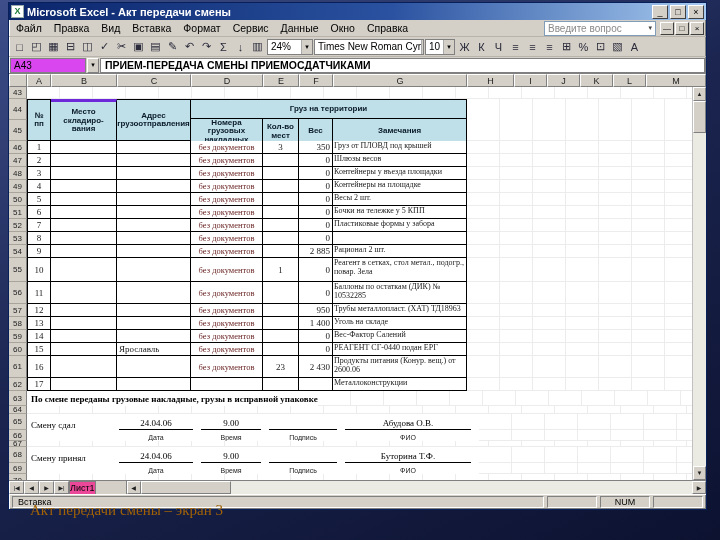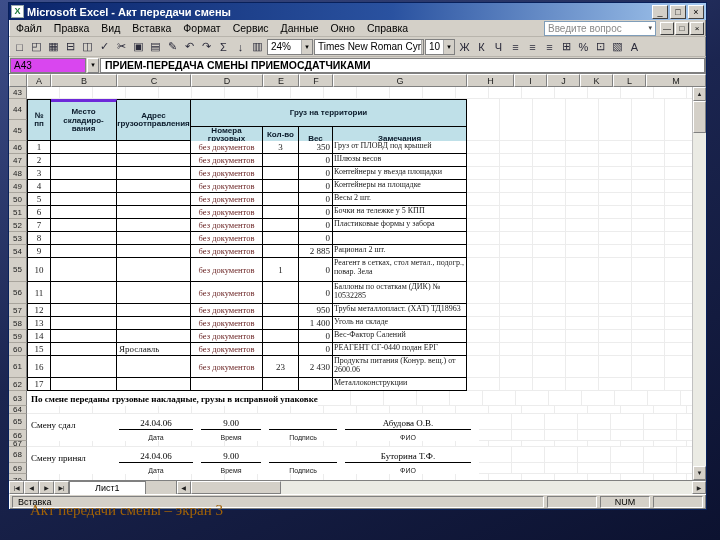--- a/index.html
+++ b/index.html
@@ -68,42 +68,42 @@
   .ce{width:36px;justify-content:center;}
   .cf{width:34px;justify-content:flex-end;padding-right:2px;}
   .cg{width:134px;font-size:8px;white-space:normal;line-height:1.1;align-items:flex-start;padding-top:1px;}
   .hdr .th{background:var(--header_fill,#bfe0e8);border-right:1px solid #000;border-bottom:1px solid #000;
            font:bold 8px/1.05 "Liberation Sans",sans-serif;display:flex;align-items:center;justify-content:center;
            text-align:center;overflow:hidden;padding:0 1px;color:#0a1a2a;flex:0 0 auto;white-space:normal;}
   .hdr .ca2{width:24px;border-left:1px solid #000;border-top:1px solid #000;}
   .hdr .cb2{width:66px;border-top:3px solid #6d28d9;}
   .hdr .cc2{width:74px;border-top:1px solid #000;}
   .thgroup{display:flex;flex-direction:column;width:276px;flex:0 0 276px;}
-  .th.gspan{height:28px;border-top:1px solid #000;width:100%;}
+  .th.gspan{height:20px;border-top:1px solid #000;width:100%;}
   .throw{display:flex;flex:1 1 auto;}
   .cd3{width:72px;}.ce3{width:36px;}.cf3{width:34px;}.cg3{width:134px;}
   .tc.first{border-left:1px solid #000;}
   
   .ftext{font:bold 9px "Liberation Serif",serif;display:flex;align-items:center;padding-left:4px;white-space:nowrap;flex:0 0 auto;}
   .sig{display:flex;align-items:flex-end;padding-left:4px;flex:0 0 auto;}
   .sig-label{width:88px;flex:0 0 88px;font:9px "Liberation Serif",serif;}
   .sig-val{flex:0 0 auto;border-bottom:1px solid #000;font:9px/14px "Liberation Serif",serif;text-align:center;margin-right:8px;height:14px;}
   .lab{flex:0 0 auto;font-size:7px;color:#222;text-align:center;margin-right:8px;}
   .w74{width:74px;}.w60{width:60px;}.w68{width:68px;}.w126{width:126px;}
   
   .vscroll{width:14px;flex:0 0 14px;background:#ebebe4;display:flex;flex-direction:column;border-left:1px solid #c0c0c0;}
   .sarrow{height:14px;flex:0 0 14px;background:var(--chrome,#d4d0c8);border:1px solid;border-color:#fff #808080 #808080 #fff;
           display:flex;align-items:center;justify-content:center;font-size:6px;color:#222;}
   .vthumb{height:32px;flex:0 0 32px;background:var(--chrome,#d4d0c8);border:1px solid;border-color:#fff #808080 #808080 #fff;}
   .vtrack{flex:1 1 auto;}
   .tabsbar{height:14px;flex:0 0 14px;display:flex;background:var(--chrome,#d4d0c8);border-top:1px solid #808080;}
   .tabnav{display:flex;}
   .tabnav-btn{width:15px;flex:0 0 15px;display:flex;align-items:center;justify-content:center;font-size:6px;
               background:var(--chrome,#d4d0c8);border:1px solid;border-color:#fff #808080 #808080 #fff;color:#222;}
-  .sheettab{background:#ffffff;border:1px solid #808080;border-bottom:none;padding:0 25px;font-size:9px;display:flex;align-items:center;}
+  .sheettab{background:#ec4899;border:1px solid #808080;border-bottom:none;padding:0 0;font-size:9px;display:flex;align-items:center;}
   .tabfill{width:30px;flex:0 0 30px;}
   .hscroll{flex:1 1 auto;display:flex;background:#ebebe4;border-left:1px solid #808080;}
   .hthumb{width:90px;flex:0 0 90px;background:var(--chrome,#d4d0c8);border:1px solid;border-color:#fff #808080 #808080 #fff;}
   .htrack{flex:1 1 auto;}
   .hscroll .sarrow{width:14px;flex:0 0 14px;height:auto;}
   .statusbar{height:15px;flex:0 0 15px;display:flex;align-items:center;gap:3px;padding:1px 3px;border-top:1px solid #fff;font-size:9px;}
   .spanel{height:12px;border:1px solid;border-color:#808080 #fff #fff #808080;display:flex;align-items:center;padding:0 5px;overflow:hidden;}
   .grow{flex:1 1 auto;}
   .w50{width:50px;flex:0 0 50px;justify-content:center;}
   .caption{position:absolute;left:30px;top:502px;font:15px "Liberation Serif",serif;color:#a16207;white-space:nowrap;}

